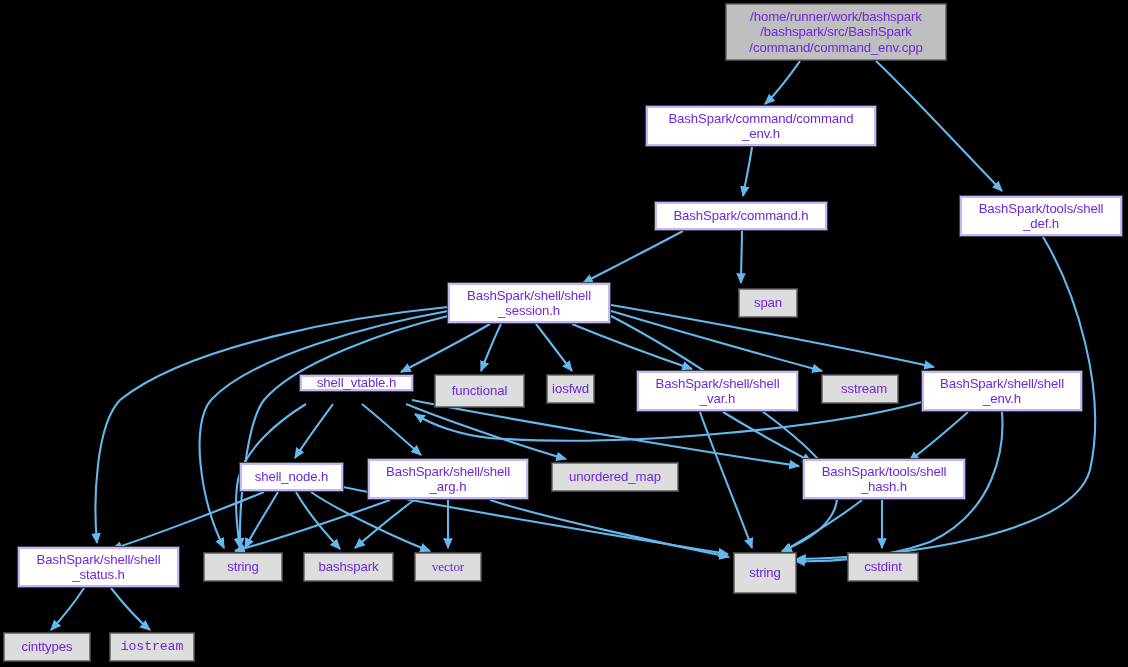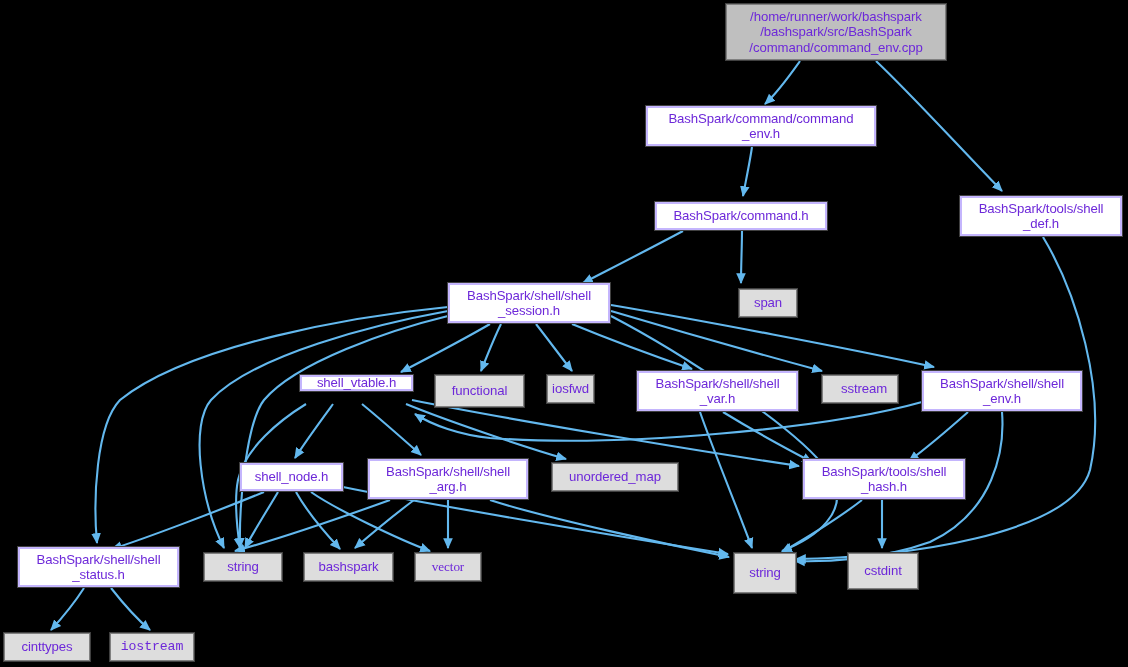--- a/index.html
+++ b/index.html
@@ -129,17 +129,17 @@
 _arg.h</div>
       <div class="node system" style="left: 552px; top: 463px; width: 126px; height: 28px;">unordered_map</div>
       <div class="node internal" style="left: 803px; top: 459px; width: 162px; height: 40px;">BashSpark/tools/shell
 _hash.h</div>
       <div class="node internal" style="left: 18px; top: 547px; width: 161px; height: 40px;">BashSpark/shell/shell
 _status.h</div>
       <div class="node system" style="left: 204px; top: 553px; width: 78px; height: 28px;">string</div>
       <div class="node system" style="left: 304px; top: 553px; width: 89px; height: 28px;">bashspark</div>
       <div class="node system" style="left: 415px; top: 553px; width: 66px; height: 28px; font-family: Liberation Serif, serif;">vector</div>
       <div class="node system" style="left: 734px; top: 553px; width: 62px; height: 40px;">string</div>
-      <div class="node system" style="left: 848px; top: 553px; width: 70px; height: 36px;">cstdint</div>
+      <div class="node system" style="left: 848px; top: 553px; width: 70px; height: 28px;">cstdint</div>
       <div class="node system" style="left: 4px; top: 633px; width: 86px; height: 28px; text-align: center;">cinttypes</div>
       <div class="node system" style="left: 110px; top: 633px; width: 84px; height: 28px; font-family: Liberation Mono, monospace;">iostream</div>
     </div>
 </div>
 
 </body></html>

